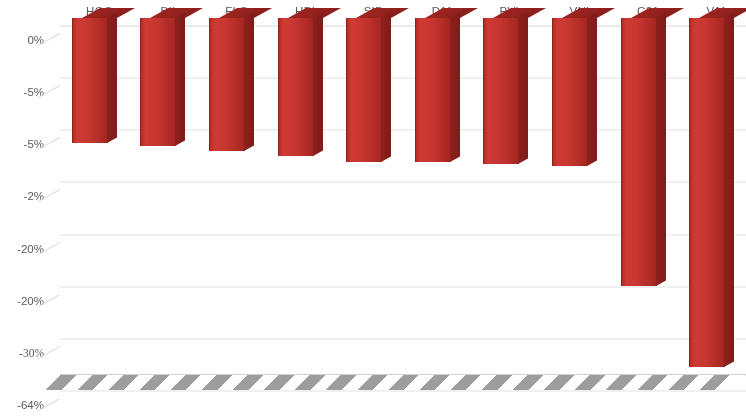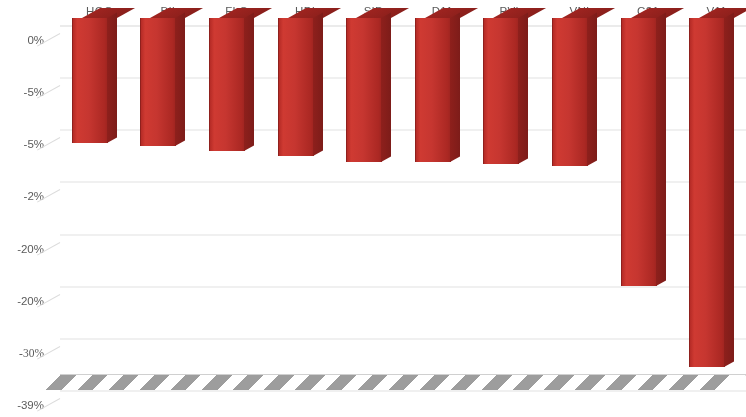--- a/index.html
+++ b/index.html
@@ -167,21 +167,21 @@
     </div>
 
   <div id="value-axis">
       <div class="val-label" style="top: 40px;">0%</div>
       <div class="val-label" style="top: 92.1429px;">-5%</div>
       <div class="val-label" style="top: 144.286px;">-5%</div>
       <div class="val-label" style="top: 196.429px;">-2%</div>
       <div class="val-label" style="top: 248.571px;">-20%</div>
       <div class="val-label" style="top: 300.714px;">-20%</div>
       <div class="val-label" style="top: 352.857px; font-family: Liberation Serif, serif;">-30%</div>
-      <div class="val-label" style="top: 405px;">-39%</div>
+      <div class="val-label" style="top: 405px;">-64%</div>
     </div>
 
   <div id="plot-area">
       <div class="gridline top-line" style="top: 0px;"></div>
       <div class="grid-connector" style="left: -26px; top: 7px;"></div>
       <div class="gridline" style="top: 52.1429px;"></div>
       <div class="grid-connector" style="left: -26px; top: 59.1429px;"></div>
       <div class="gridline" style="top: 104.286px;"></div>
       <div class="grid-connector" style="left: -26px; top: 111.286px;"></div>
       <div class="gridline" style="top: 156.429px;"></div>

